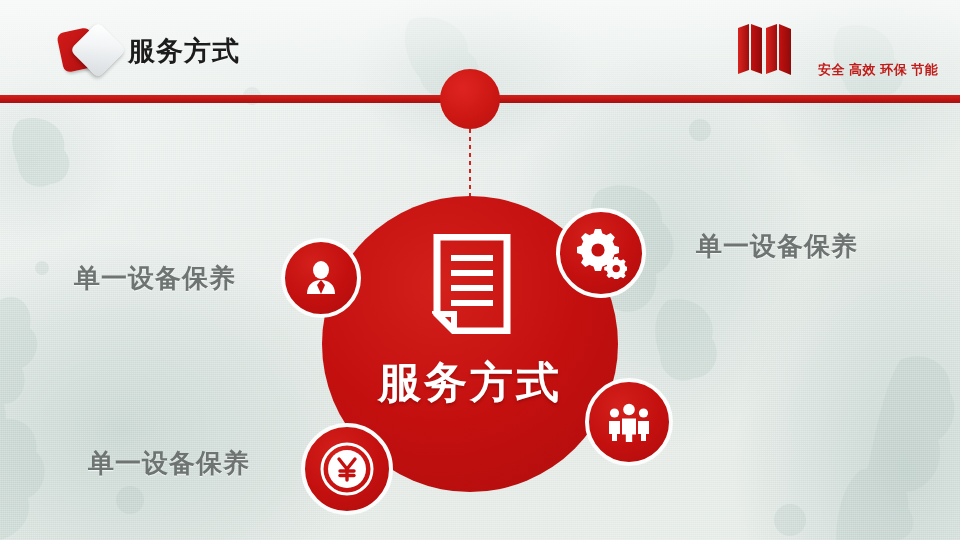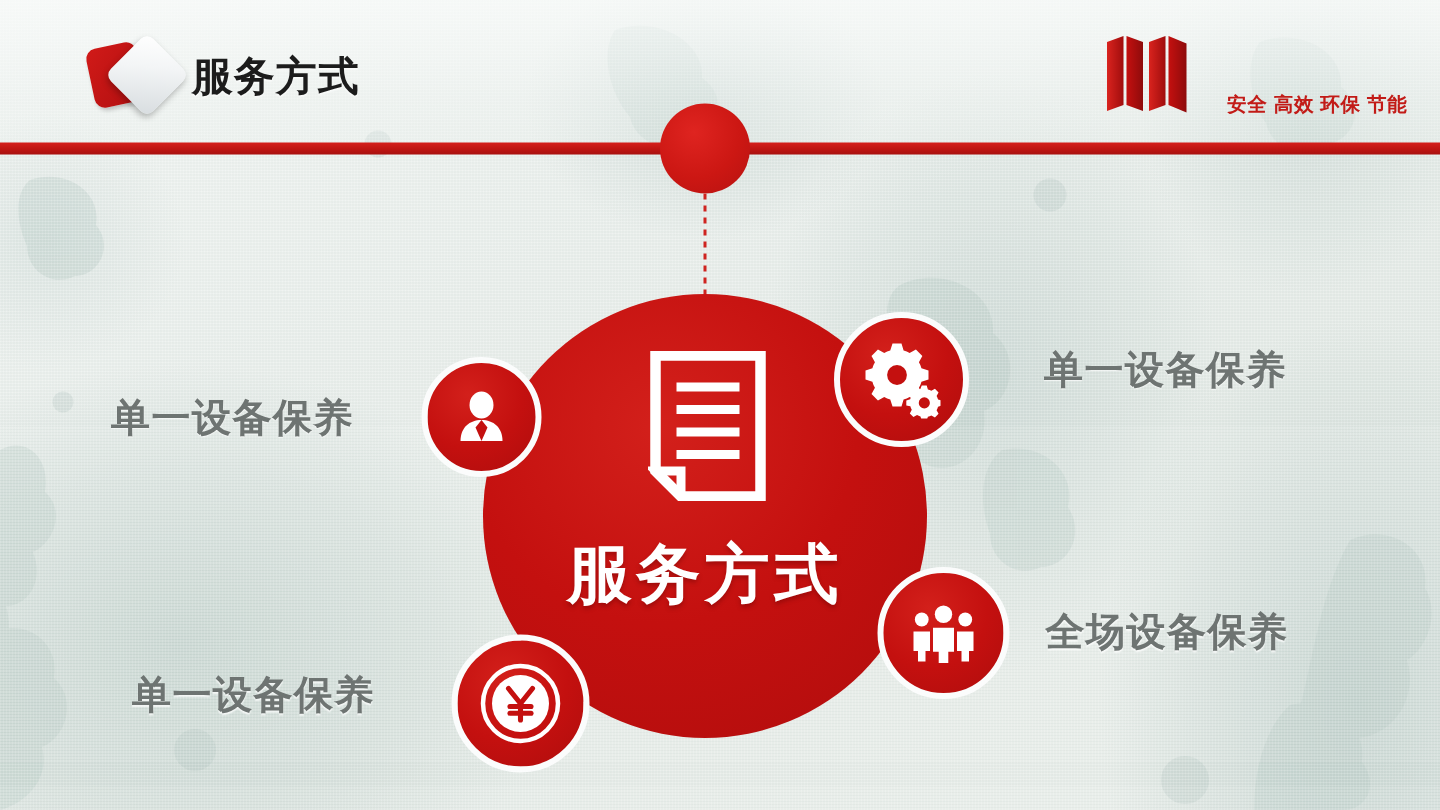--- a/index.html
+++ b/index.html
@@ -308,15 +308,14 @@
         <line x1="29" y1="29" x2="29" y2="40"></line>
         <line x1="22" y1="31" x2="36" y2="31"></line>
         <line x1="22" y1="35.5" x2="36" y2="35.5"></line>
       </g>
     </svg>
   </div>
 
   <div class="label" id="label-lubricant">单一设备保养</div>
   <div class="label" id="label-single">单一设备保养</div>
   <div class="label" id="label-system">单一设备保养</div>
-  <div class="label" id="label-full">全场设备保养</div>
 
 </div>
 
 </body></html>

